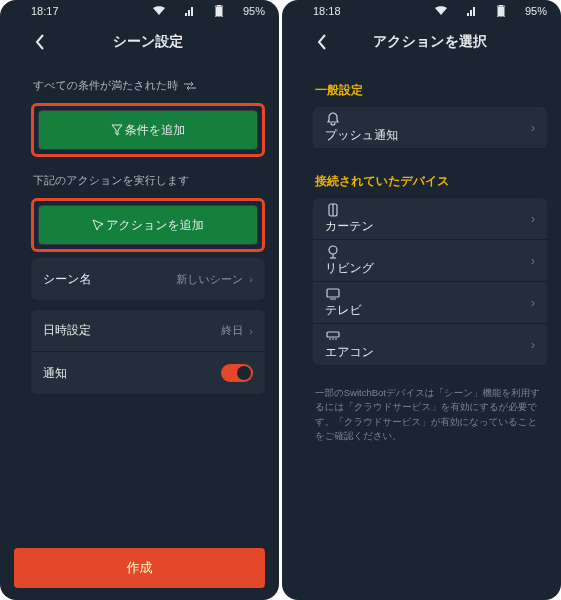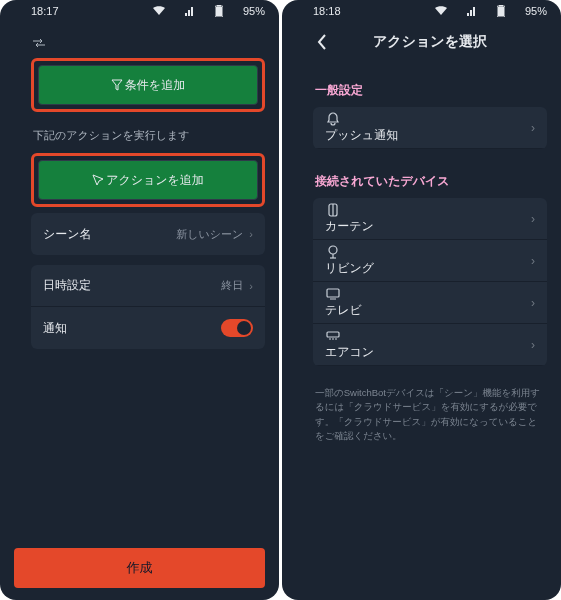--- a/index.html
+++ b/index.html
@@ -114,31 +114,31 @@
     align-items: center;
     padding: 0 12px;
     color: #6e7681;
     font-size: 12px;
   }
   .create-btn {
     position: absolute;
     bottom: 12px;
     left: 14px; right: 14px;
     background: #e4482a;
-    color: #0f172a;
+    color: #fef9c3;
     height: 40px;
     border-radius: 4px;
     display: flex;
     align-items: center;
     justify-content: center;
     font-size: 13px;
     font-weight: 500;
   }
   .sect-title {
-    color: #f9a8d4;
+    color: #eab308;
     font-size: 12px;
     font-weight: 600;
     padding: 14px 2px 8px 2px;
   }
   .device-row {
     background: #232d3b;
     height: 42px;
     display: flex;
     align-items: center;
     justify-content: space-between;
@@ -169,23 +169,32 @@
         </svg>
       <svg width="8" height="12" viewBox="0 0 8 12">
           <rect x="0" y="1" width="8" height="11" rx="1" fill="none" stroke="#e6e9ed"></rect>
           <rect x="1" y="2" width="6" height="9" fill="#e6e9ed"></rect>
           <rect x="2" y="0" width="4" height="1.5" fill="#e6e9ed"></rect>
         </svg>
       <span>95%</span>
     </span>
   </div>
 
+  <div class="header">
+    <div class="back-btn">
+      <svg width="10" height="16" viewBox="0 0 10 16">
+          <path d="M8 1L2 8l6 7" stroke="#e6e9ed" stroke-width="2" fill="none"></path>
+        </svg>
+    </div>
+    <span>シーン設定</span>
+  </div>
 
   <div class="content">
     <div class="section-label">
+      <span>すべての条件が満たされた時</span>
       <svg width="12" height="10" viewBox="0 0 12 10">
           <path d="M0 3h9M7 1l2 2-2 2M12 7H3M5 5L3 7l2 2" stroke="#aeb6c0" stroke-width="1" fill="none"></path>
         </svg>
     </div>
 
     <div class="highlight">
       <div class="big-btn">
         <svg width="12" height="12" viewBox="0 0 12 12">
             <path d="M1 1h10L7 6v5l-2-1V6z" fill="none" stroke="#e6e9ed" stroke-width="1"></path>
           </svg>

